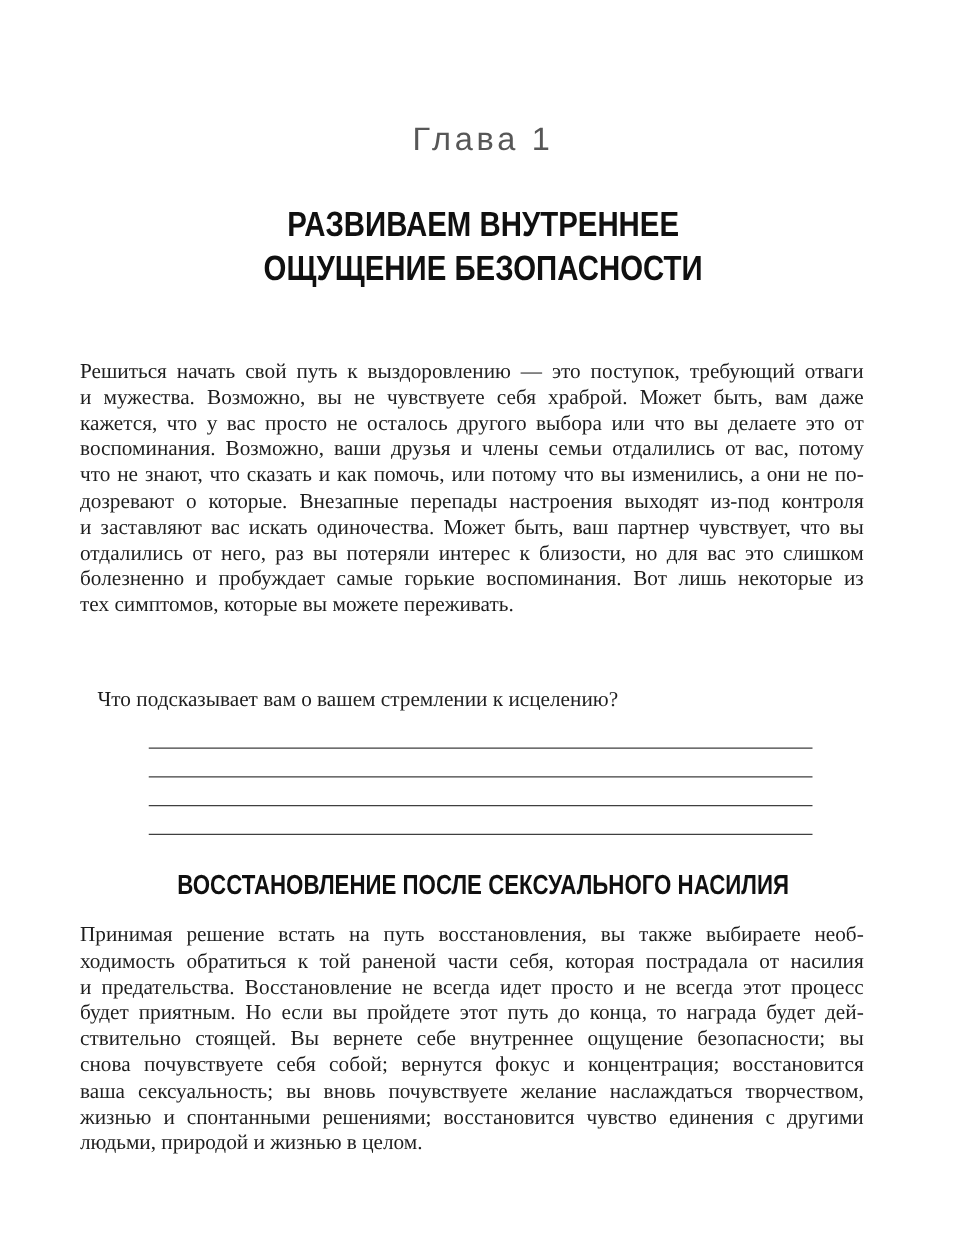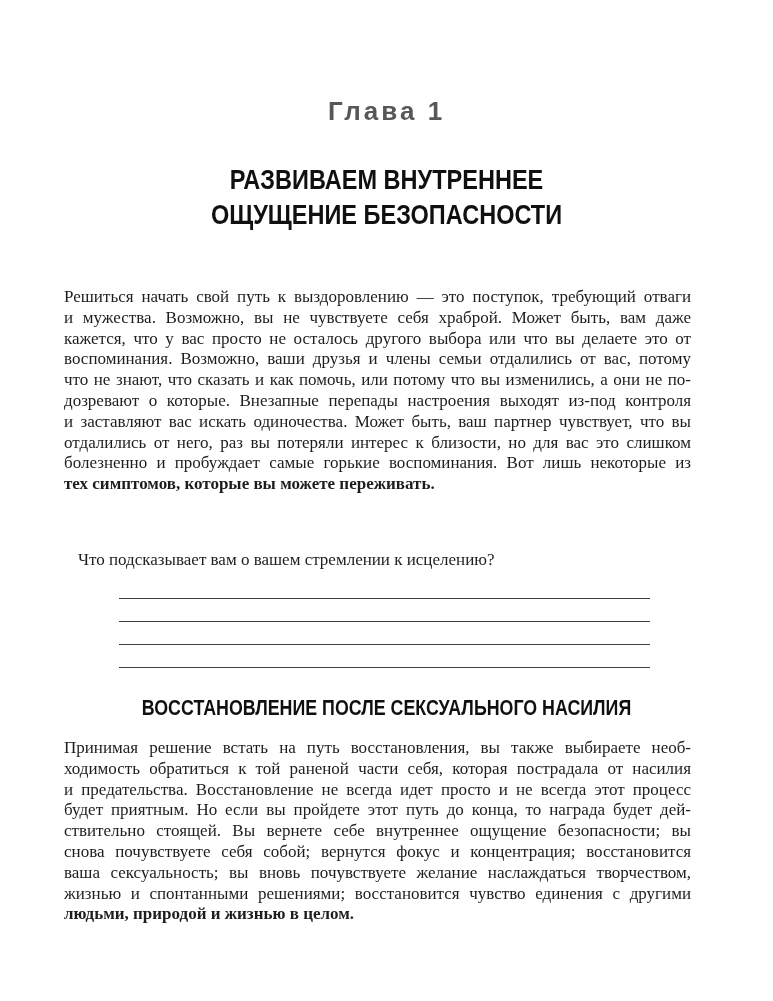--- a/index.html
+++ b/index.html
@@ -13,21 +13,21 @@
     font-family: "Liberation Serif", serif;
     color: #1d1d1d;
   }
   .chapter-label {
     position: absolute;
     top: 96px;
     left: 0;
     width: 773px;
     text-align: center;
     font-family: "Liberation Sans", sans-serif;
-    font-weight: 700;
+    font-weight: 400;
     font-size: 26px;
     letter-spacing: 3px;
     color: #575757;
   }
   .chapter-title {
     position: absolute;
     top: 162px;
     left: 0;
     width: 773px;
     margin: 0;
@@ -50,21 +50,20 @@
   .para-1 { top: 287px; }
   .para-2 { top: 738px; }
   .jline {
     text-align: justify;
     text-align-last: justify;
     white-space: normal;
   }
   .jline.last {
     text-align: left;
     text-align-last: left;
-    font-weight: bold;
   }
   .question {
     position: absolute;
     left: 78px;
     top: 549px;
     width: 627px;
     font-size: 17px;
     line-height: 21px;
   }
   .answer-lines {

